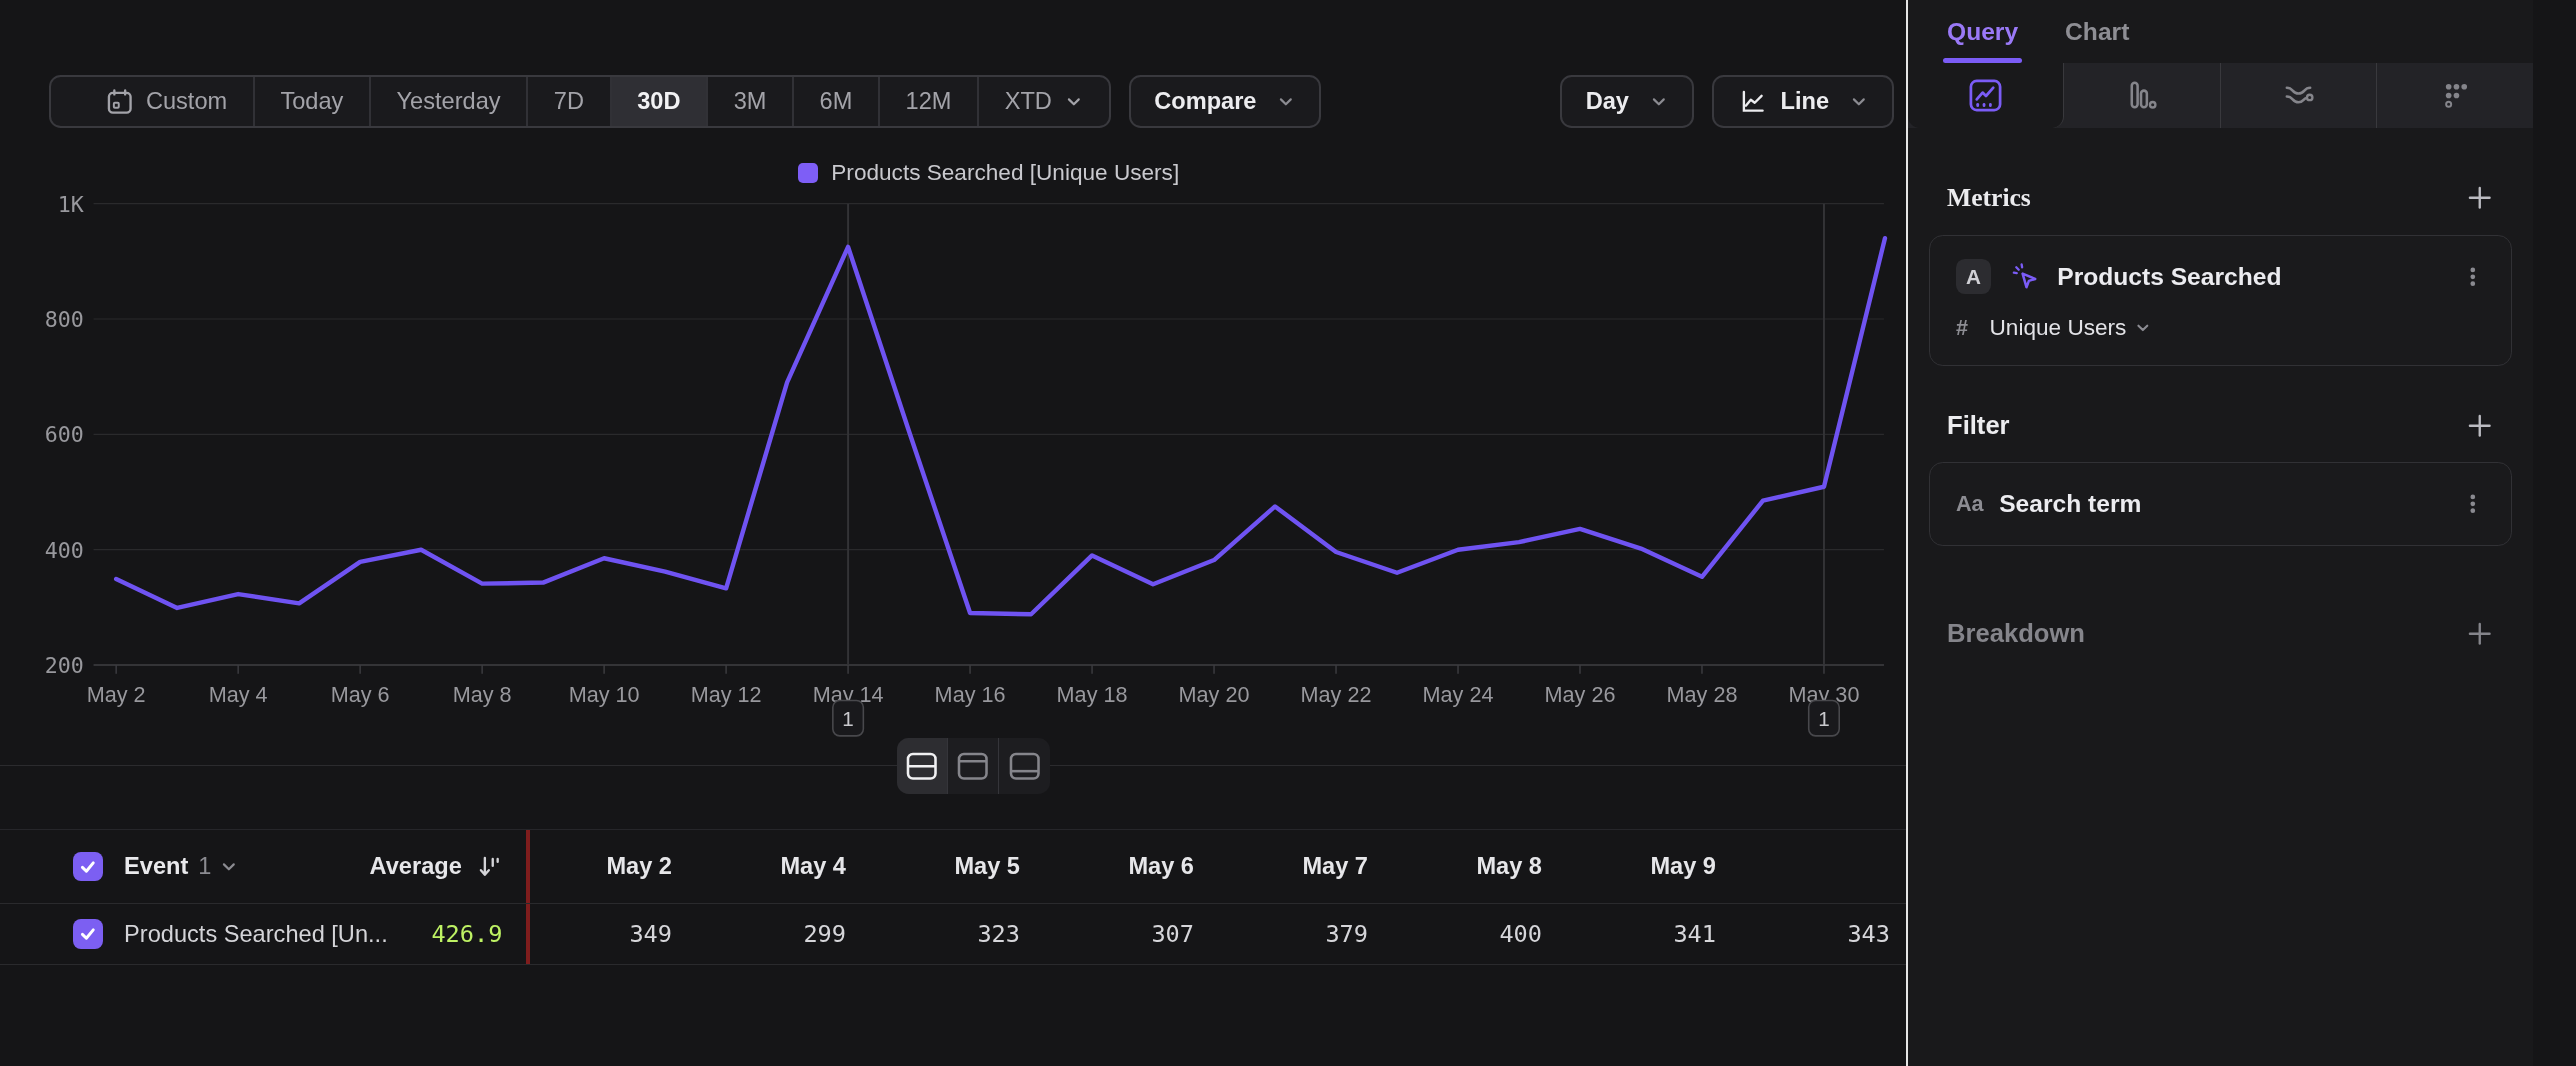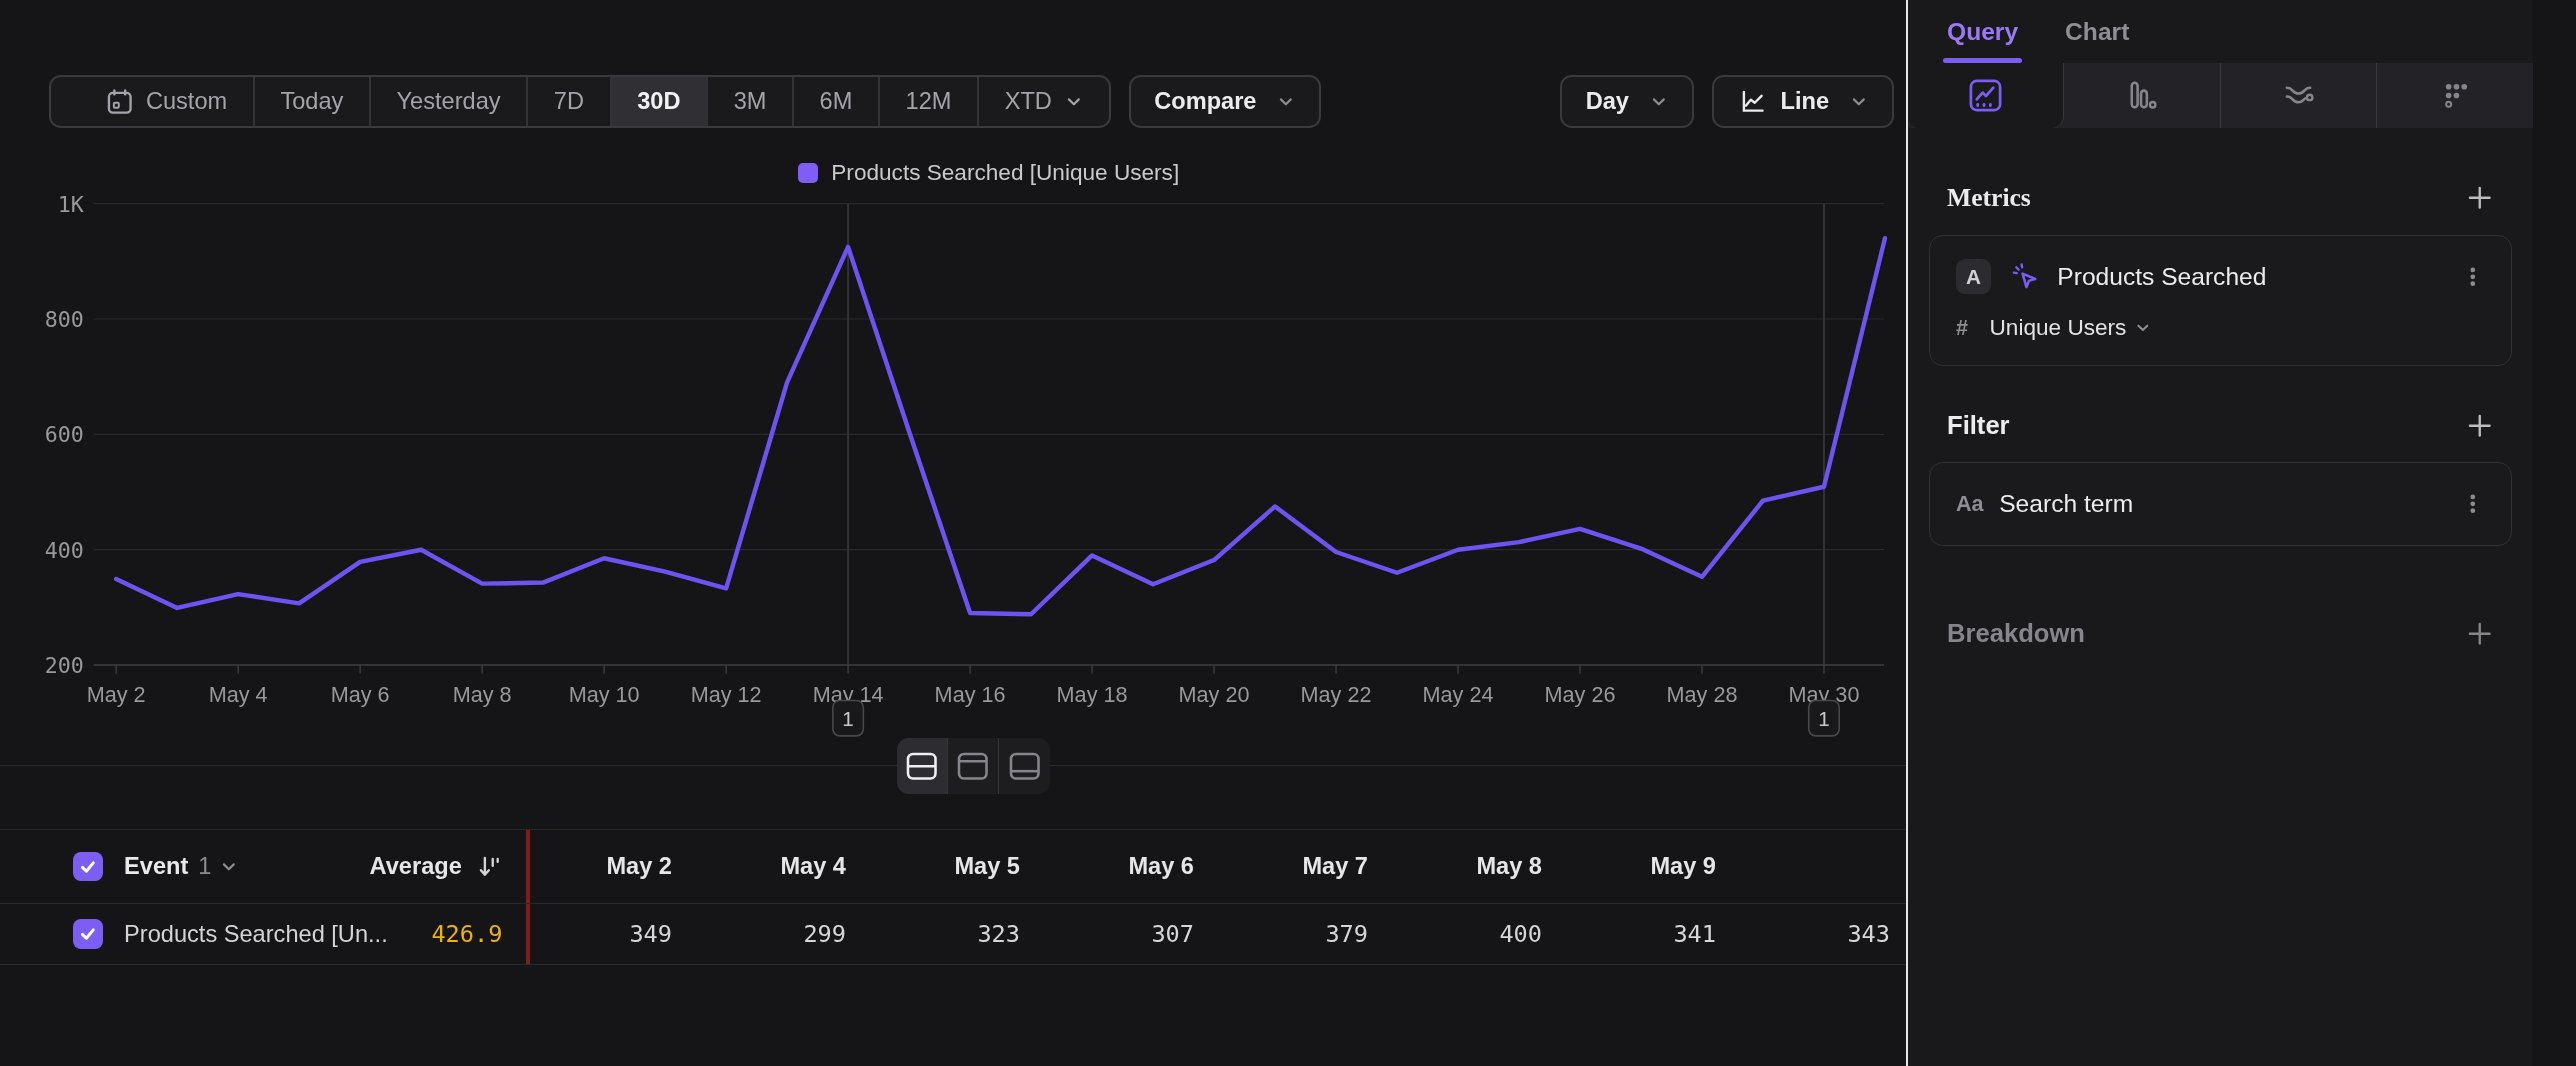--- a/index.html
+++ b/index.html
@@ -46,21 +46,21 @@
   .t-dates { flex:1; display:grid; grid-template-columns:repeat(8,174px); }
   .t-date-cell { display:flex; align-items:center; justify-content:flex-end; padding-right:32px; font-size:23.6px; }
   .head .t-date-cell { font-weight:700; color:#e6e6e9; }
   .body .t-date-cell { color:#d6d6da; }
   .checkbox { width:29.5px; height:29.5px; border-radius:7.9px; background:#7c5ff2; display:flex; align-items:center; justify-content:center; flex:none; margin-right:21.6px; }
   .event-label { font-size:23.6px; font-weight:700; color:#e9e9ec; }
   .event-count { font-size:23.6px; color:#8b8b91; margin-left:9.8px; }
   .t-spacer { flex:1; }
   .avg-label { font-size:23.6px; font-weight:700; color:#e6e6e9; margin-right:13px; }
   .row-label { font-size:23.6px; color:#d4d4d8; overflow:hidden; text-overflow:ellipsis; }
-  .avg-value { font-size:23.6px; color:#eab308; }
+  .avg-value { font-size:23.6px; color:#bef264; }
   .chev { color:#8b8b91; margin-left:7.9px; display:flex; }
 
   
   #panel { position:absolute; left:1906px; top:0; width:627px; height:1067px; background:#19191b; border-left:2px solid #e5e5e5; }
   .panel-tabs { height:63px; padding:0 39px; display:flex; gap:47px; align-items:stretch; }
   .p-tab { display:flex; align-items:center; font-size:24.6px; font-weight:700; color:#8e8e94; position:relative; }
   .p-tab.active { color:#9a79f7; }
   .p-tab.active::after { content:""; position:absolute; left:-3.9px; right:-3.9px; bottom:0; height:4.9px; border-radius:3px; background:#7b5cf6; }
   .viz-tabs { height:65px; display:grid; grid-template-columns:repeat(4,1fr); background:#232327; }
   .viz-tab { display:flex; align-items:center; justify-content:center; border-right:1px solid #39393d; color:#85858b; }
@@ -70,21 +70,21 @@
   .section-head { display:flex; justify-content:space-between; align-items:center; font-size:25.6px; font-weight:700; color:#ececef; }
   .section-head .plus { color:#bcbcc2; display:flex; }
   .section-head.muted, .section-head.muted .plus { color:#85858b; }
   .mt-metrics { margin-top:55px;font-family:Liberation Serif, serif; }
   .mt-filter { margin-top:45px; }
   .mt-breakdown { margin-top:73px; }
   .card { margin:21.6px -17.7px 0; border:1px solid #313135; border-radius:13.8px; padding:19.7px 25.6px; background:#1a1a1c; }
   .card-row1 { display:flex; align-items:center; height:43px; }
   .card-row2 { display:flex; align-items:center; height:35px; margin-top:11.8px; }
   .a-badge { width:35px; height:35px; border-radius:8.9px; background:#2c2c30; color:#d0d0d5; font-size:20.7px; font-weight:700; display:flex; align-items:center; justify-content:center; flex:none; }
-  .card-title { font-size:24.6px; font-weight:400; color:#ececf0; margin-left:15.7px; }
+  .card-title { font-size:24.6px; font-weight:700; color:#ececf0; margin-left:15.7px; }
   .kebab { margin-left:auto; color:#8a8a90; display:flex; }
   .agg-hash, .aa-label, .op-label { font-size:21.6px; font-weight:700; color:#8d8d93; }
   .agg-label { font-size:22.6px; font-weight:500; color:#e3e3e7; margin-left:21.6px; }
   .filter-value { font-size:21.6px; color:#c6c6cb; margin-left:25.6px; }
   .event-icon { margin-left:17.7px; display:flex; }
 </style>
 </head>
 <body>
 
 <div id="main">

